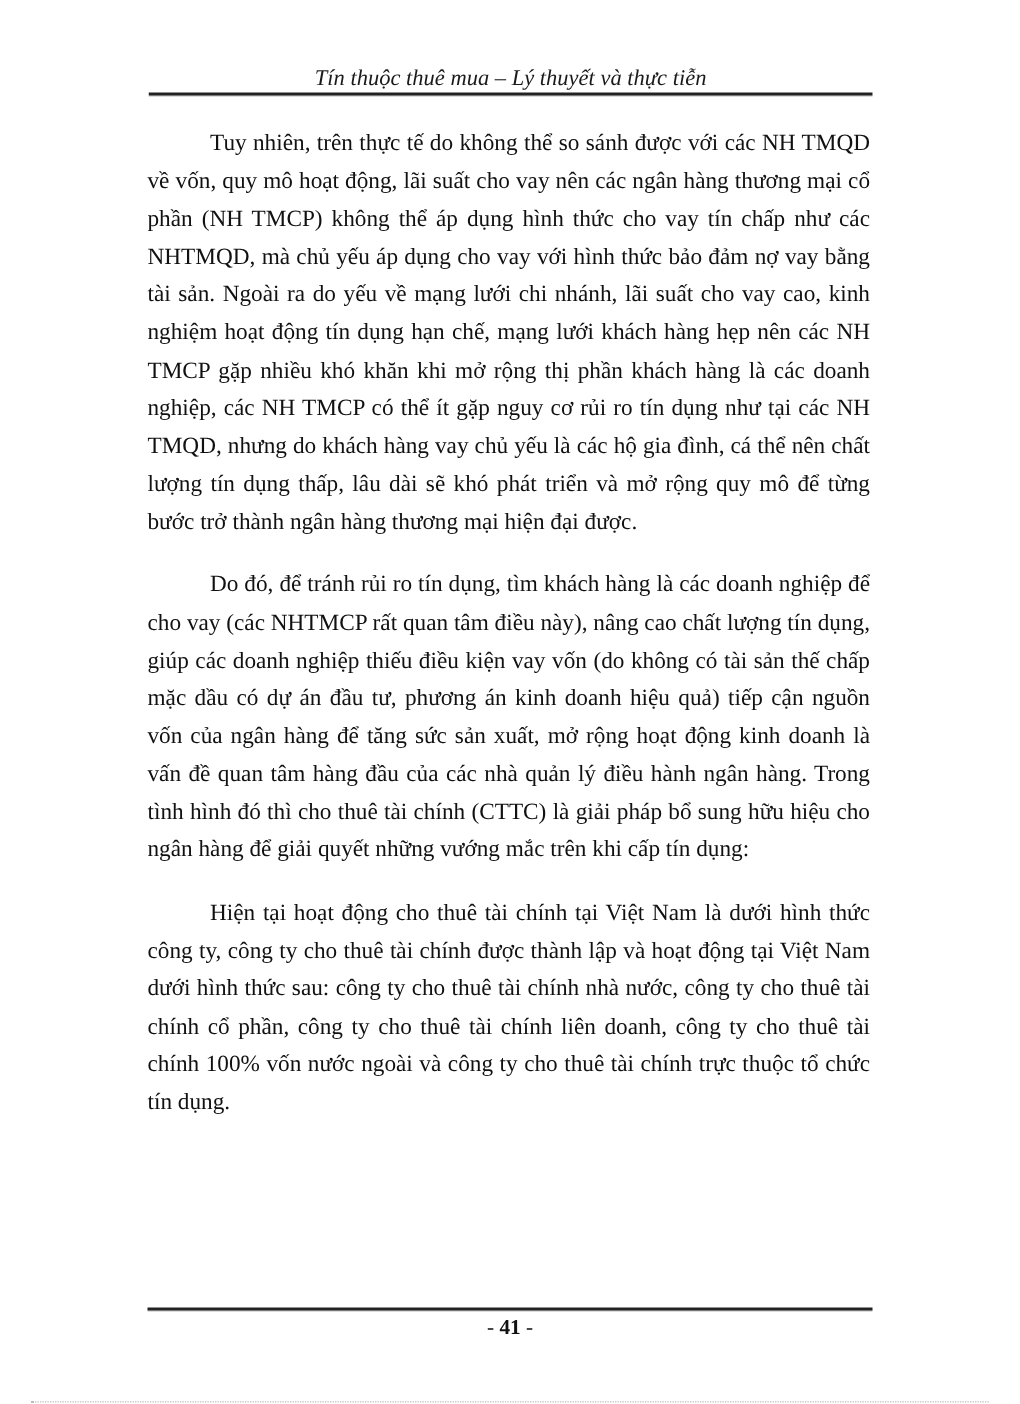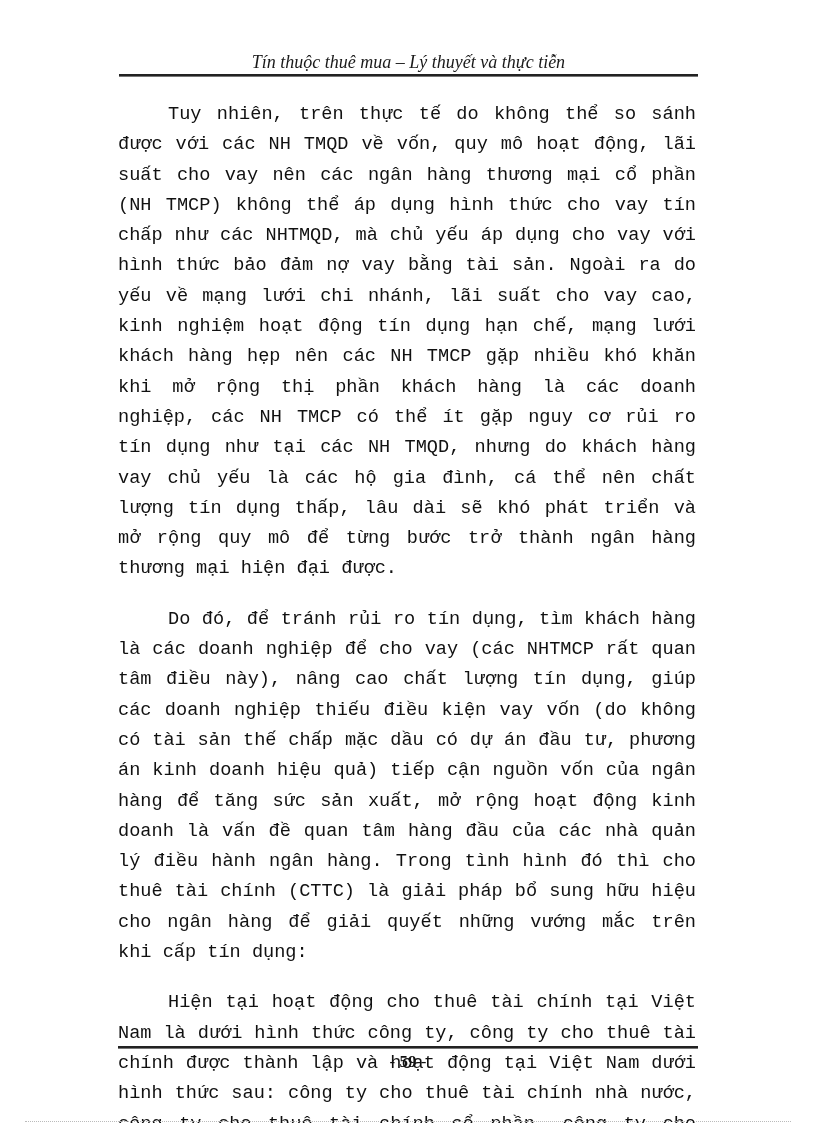--- a/index.html
+++ b/index.html
@@ -1,21 +1,21 @@
 <!DOCTYPE html>
 <html><head>
 <meta charset="utf-8">
 <style>
   html, body { margin: 0; padding: 0; background: #ffffff; }
   body { width: 816px; height: 1123px; position: relative; overflow: hidden; font-family: "Liberation Serif", serif; color: #111; }
   .page-header { position: absolute; left: 119px; top: 50px; width: 579px; height: 26px; }
   .header-title { position: absolute; left: 0; right: 0; top: 2px; text-align: center; font-style: italic; font-size: 18px; color: #1a1a1a; }
   .header-rule { position: absolute; left: 119px; top: 74px; width: 579px; height: 0; border-top: 2px solid #222; border-bottom: 1px solid #777; }
   .body-text { position: absolute; left: 118px; top: 100px; width: 578px; font-size: 18.6px; line-height: 30.3px; text-align: justify; }
-  .body-text p { margin: 0 0 20px 0; text-indent: 50px; font-family: Liberation Mono, monospace; }
+  .body-text p { margin: 0 0 20px 0; text-indent: 50px; }
   .footer-rule { position: absolute; left: 118px; top: 1046px; width: 580px; height: 0; border-top: 2px solid #222; border-bottom: 1px solid #777; }
   .page-number { position: absolute; left: 118px; width: 580px; top: 1052px; text-align: center; font-size: 17px; font-weight: bold; }
   .page-number .dash { font-weight: normal; }
   .page-edge { position: absolute; left: 25px; width: 766px; top: 1121px; height: 0; border-top: 1px dotted #bbb; }
 </style>
 </head>
 <body>
 
 <div class="page-header">
   <div class="header-title">Tín thuộc thuê mua – Lý thuyết và thực tiễn</div>
@@ -23,16 +23,16 @@
 <div class="header-rule"></div>
 
 <div class="body-text">
   <p>Tuy nhiên, trên thực tế do không thể so sánh được với các NH TMQD về vốn, quy mô hoạt động, lãi suất cho vay nên các ngân hàng thương mại cổ phần (NH TMCP) không thể áp dụng hình thức cho vay tín chấp như các NHTMQD, mà chủ yếu áp dụng cho vay với hình thức bảo đảm nợ vay bằng tài sản. Ngoài ra do yếu về mạng lưới chi nhánh, lãi suất cho vay cao, kinh nghiệm hoạt động tín dụng hạn chế, mạng lưới khách hàng hẹp nên các NH TMCP gặp nhiều khó khăn khi mở rộng thị phần khách hàng là các doanh nghiệp, các NH TMCP có thể ít gặp nguy cơ rủi ro tín dụng như tại các NH TMQD, nhưng do khách hàng vay chủ yếu là các hộ gia đình, cá thể nên chất lượng tín dụng thấp, lâu dài sẽ khó phát triển và mở rộng quy mô để từng bước trở thành ngân hàng thương mại hiện đại được.</p>
   <p>Do đó, để tránh rủi ro tín dụng, tìm khách hàng là các doanh nghiệp để cho vay (các NHTMCP rất quan tâm điều này), nâng cao chất lượng tín dụng, giúp các doanh nghiệp thiếu điều kiện vay vốn (do không có tài sản thế chấp mặc dầu có dự án đầu tư, phương án kinh doanh hiệu quả) tiếp cận nguồn vốn của ngân hàng để tăng sức sản xuất, mở rộng hoạt động kinh doanh là vấn đề quan tâm hàng đầu của các nhà quản lý điều hành ngân hàng. Trong tình hình đó thì cho thuê tài chính (CTTC) là giải pháp bổ sung hữu hiệu cho ngân hàng để giải quyết những vướng mắc trên khi cấp tín dụng:</p>
   <p>Hiện tại hoạt động cho thuê tài chính tại Việt Nam là dưới hình thức công ty, công ty cho thuê tài chính được thành lập và hoạt động tại Việt Nam dưới hình thức sau: công ty cho thuê tài chính nhà nước, công ty cho thuê tài chính cổ phần, công ty cho thuê tài chính liên doanh, công ty cho thuê tài chính 100% vốn nước ngoài và công ty cho thuê tài chính trực thuộc tổ chức tín dụng.</p>
 </div>
 
 <div class="footer-rule"></div>
 <div class="page-number">
-  <span class="dash">- </span><span>59</span><span class="dash"> -</span>
+  <span class="dash">- </span><span>41</span><span class="dash"> -</span>
 </div>
 
 <div class="page-edge"></div>
 
 </body></html>

